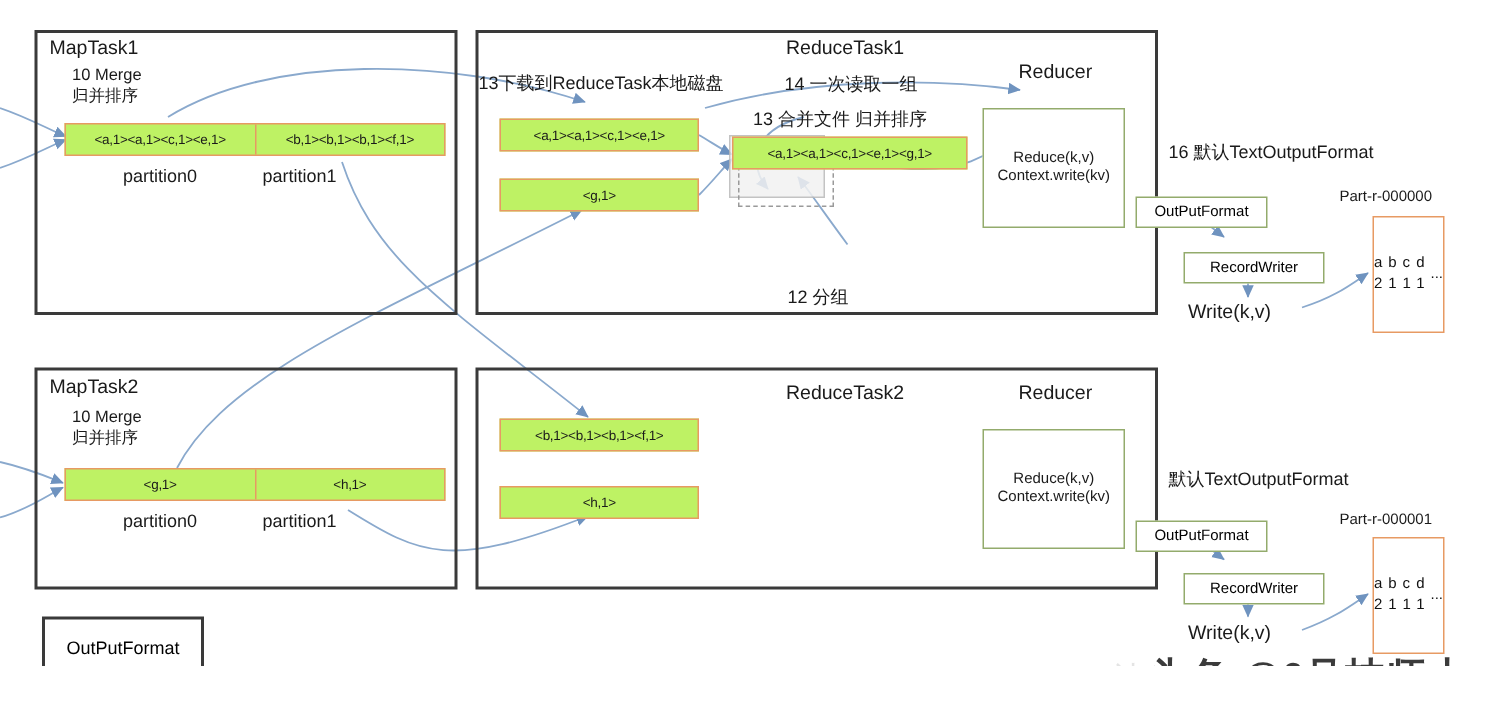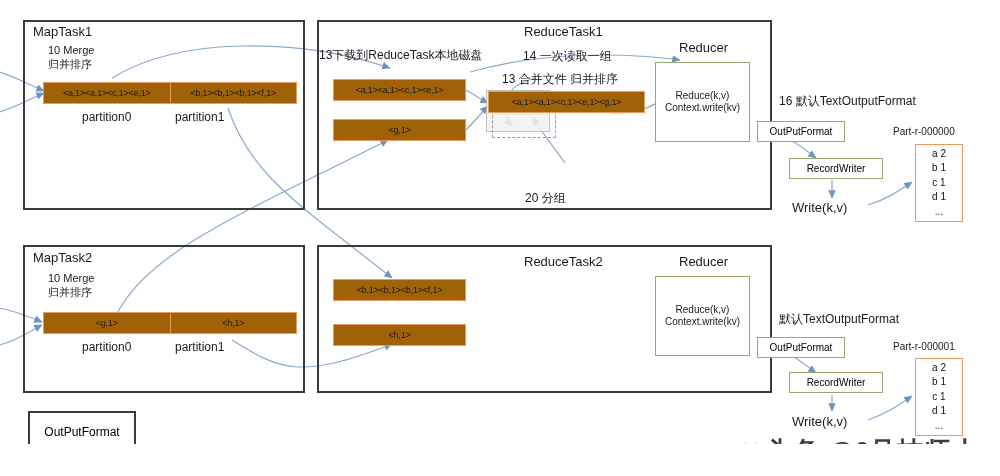--- a/index.html
+++ b/index.html
@@ -1,28 +1,28 @@
 <!DOCTYPE html>
 <html><head>
 <meta charset="utf-8">
 <style>
   html,body{margin:0;padding:0;background:#ffffff;}
   body{font-family:"Liberation Sans","DejaVu Sans",sans-serif;}
   #canvas{position:relative;width:1000px;height:444px;background:#fff;overflow:hidden;}
   .abs{position:absolute;box-sizing:border-box;}
   .task-box{border:2px solid #3a3a3a;background:transparent;}
-  .orange-box{border:1.5px solid #e79a63;background:#a16207;display:flex;align-items:center;justify-content:center;}
-  .green-box{border:1.5px solid #93ab6c;background:#fff;display:flex;align-items:center;justify-content:center;}
+  .orange-box{border:1.5px solid #e79a63;background:#bef264;display:flex;align-items:center;justify-content:center;}
+  .green-box{border:1.5px solid #93ab6c;background:#fff;display:flex;align-items:center;justify-content:center;margin-top:10px;}
   .lbl{color:#1a1a1a;white-space:pre;line-height:1.25;}
   .kv{font-size:9px;color:#1a1a1a;letter-spacing:-0.2px;}
   .kv-split{display:flex;width:100%;height:100%;}
   .kv-split>div{flex:1;display:flex;align-items:center;justify-content:center;}
   .kv-split>div:first-child{border-right:1.5px solid #e79a63;}
   svg.arrows{position:absolute;left:0;top:0;width:1000px;height:476px;pointer-events:none;}
-  .filebox{border:1.5px solid #e79a63;background:#fff;display:flex;flex-direction:column;
+  .filebox{border:1.5px solid #e79a63;background:#fff;display:flex;flex-direction:row;
            align-items:center;justify-content:center;font-size:10px;line-height:1.45;color:#111;}
   .wm{position:absolute;font-size:26px;font-weight:bold;color:#2b2b2b;opacity:.92;letter-spacing:1px;}
   .wm-ghost{position:absolute;font-size:22px;color:#cfcfcf;opacity:.55;}
 </style>
 </head>
 <body>
 
 <div id="canvas">
 
   <svg class="arrows" viewBox="0 0 1000 476">
@@ -96,21 +96,21 @@
     </div>
   </div>
   <div class="abs lbl" style="left:82px;top:340px;font-size:12px;">partition0</div>
   <div class="abs lbl" style="left:175px;top:340px;font-size:12px;">partition1</div>
 
   <div class="abs task-box" style="left:317px;top:20px;width:455px;height:190px;"></div>
   <div class="abs lbl" style="left:524px;top:24px;font-size:13px;">ReduceTask1</div>
   <div class="abs lbl" style="left:319px;top:48px;font-size:12px;">13下载到ReduceTask本地磁盘</div>
   <div class="abs lbl" style="left:523px;top:49px;font-size:12px;">14 一次读取一组</div>
   <div class="abs lbl" style="left:502px;top:72px;font-size:12px;">13 合并文件 归并排序</div>
-  <div class="abs lbl" style="left:525px;top:191px;font-size:12px;">20 分组</div>
+  <div class="abs lbl" style="left:525px;top:191px;font-size:12px;">12 分组</div>
 
   <div class="abs orange-box" style="left:333px;top:79px;width:133px;height:22px;">
     <span class="kv">&lt;a,1&gt;&lt;a,1&gt;&lt;c,1&gt;&lt;e,1&gt;</span>
   </div>
   <div class="abs orange-box" style="left:333px;top:119px;width:133px;height:22px;">
     <span class="kv">&lt;g,1&gt;</span>
   </div>
 
   <div class="abs" style="left:486px;top:90px;width:64px;height:42px;border:1px solid #b9b9b9;background:#f2f2f2;opacity:.85;"></div>
   <div class="abs" style="left:492px;top:96px;width:64px;height:42px;border:1px dashed #9a9a9a;"></div>

